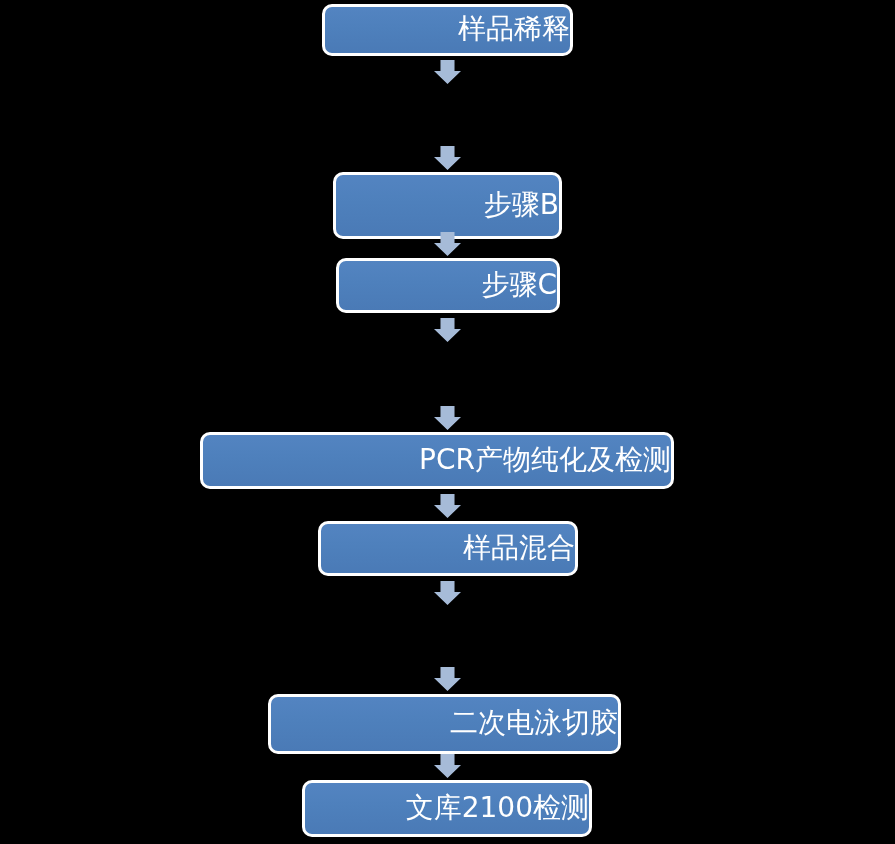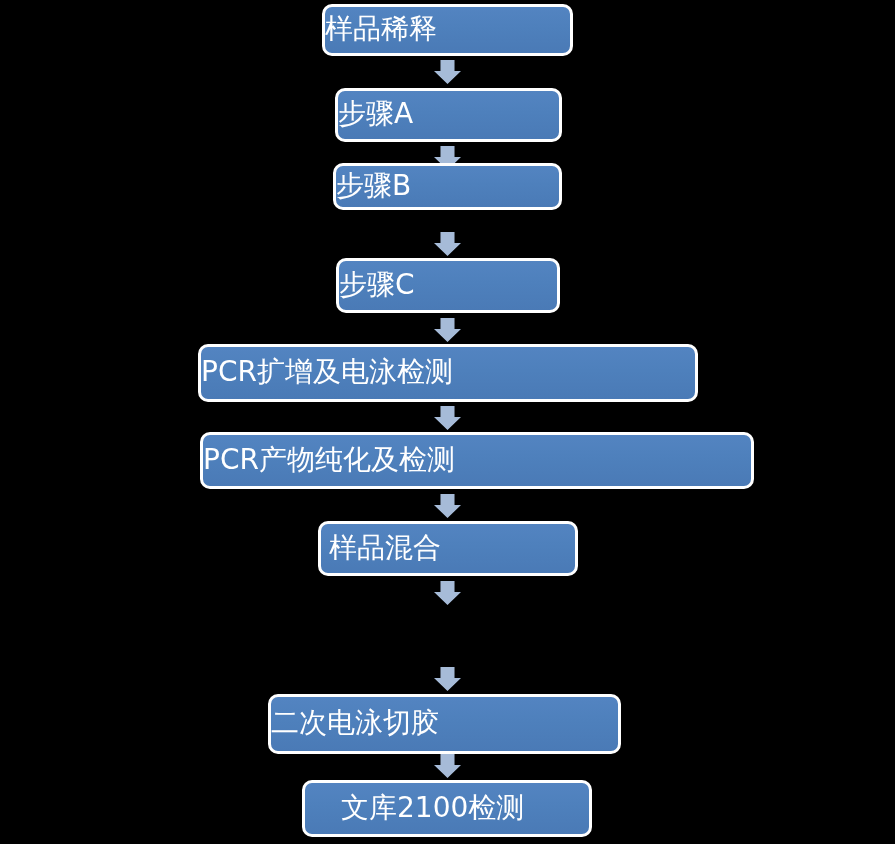--- a/index.html
+++ b/index.html
@@ -12,42 +12,42 @@
     font-family: "DejaVu Sans", sans-serif;
   }
   .box {
     position: absolute;
     box-sizing: border-box;
     background: linear-gradient(180deg, #5384c1 0%, #4e80bc 45%, #4a7ab6 100%);
     border: 3px solid #ffffff;
     border-radius: 10px;
     display: flex;
     align-items: center;
-    justify-content: flex-start;
+    justify-content: flex-end;
     color: #ffffff;
     font-size: 28px;
     line-height: 1;
     white-space: nowrap;
   }
   .lbl { transform: translateY(-1px); }
   .arrow {
     position: absolute;
     left: 434px;
     width: 27px;
     height: 24px;
     background: #a6bbd8;
     clip-path: polygon(24% 0, 76% 0, 76% 46%, 100% 46%, 50% 100%, 0 46%, 24% 46%);
   }
   
   .b1  { left: 322px; top: 4px;   width: 251px; height: 52px; }
   .b2  { left: 335px; top: 88px;  width: 227px; height: 54px; }
-  .b3  { left: 333px; top: 163px; width: 229px; height: 47px; }
+  .b3  { left: 333px; top: 172px; width: 229px; height: 67px; }
   .b4  { left: 336px; top: 258px; width: 224px; height: 55px; }
   .b5  { left: 198px; top: 344px; width: 500px; height: 58px; }
-  .b6  { left: 200px; top: 432px; width: 554px; height: 57px; }
+  .b6  { left: 200px; top: 432px; width: 474px; height: 57px; }
   .b7  { left: 318px; top: 521px; width: 260px; height: 55px; padding-left: 8px; }
   .b8  { left: 319px; top: 608px; width: 257px; height: 55px; }
   .b9  { left: 268px; top: 694px; width: 353px; height: 60px; }
   .b10 { left: 302px; top: 780px; width: 290px; height: 57px; padding-left: 36px; }
   
   .a1 { top: 60px; }
   .a2 { top: 146px; }
   .a3 { top: 232px; }
   .a4 { top: 318px; }
   .a5 { top: 406px; }
@@ -59,38 +59,32 @@
 </head>
 <body>
 
 <div class="canvas">
 
   <div class="box b1">
     <span class="lbl">样品稀释</span>
   </div>
   <div class="arrow a1"></div>
 
-  <div class="box b2">
-    <span class="lbl">步骤A</span>
-  </div>
   <div class="arrow a2"></div>
 
   <div class="box b3">
     <span class="lbl">步骤B</span>
   </div>
   <div class="arrow a3"></div>
 
   <div class="box b4">
     <span class="lbl">步骤C</span>
   </div>
   <div class="arrow a4"></div>
 
-  <div class="box b5">
-    <span class="lbl">PCR扩增及电泳检测</span>
-  </div>
   <div class="arrow a5"></div>
 
   <div class="box b6">
     <span class="lbl">PCR产物纯化及检测</span>
   </div>
   <div class="arrow a6"></div>
 
   <div class="box b7">
     <span class="lbl">样品混合</span>
   </div>

